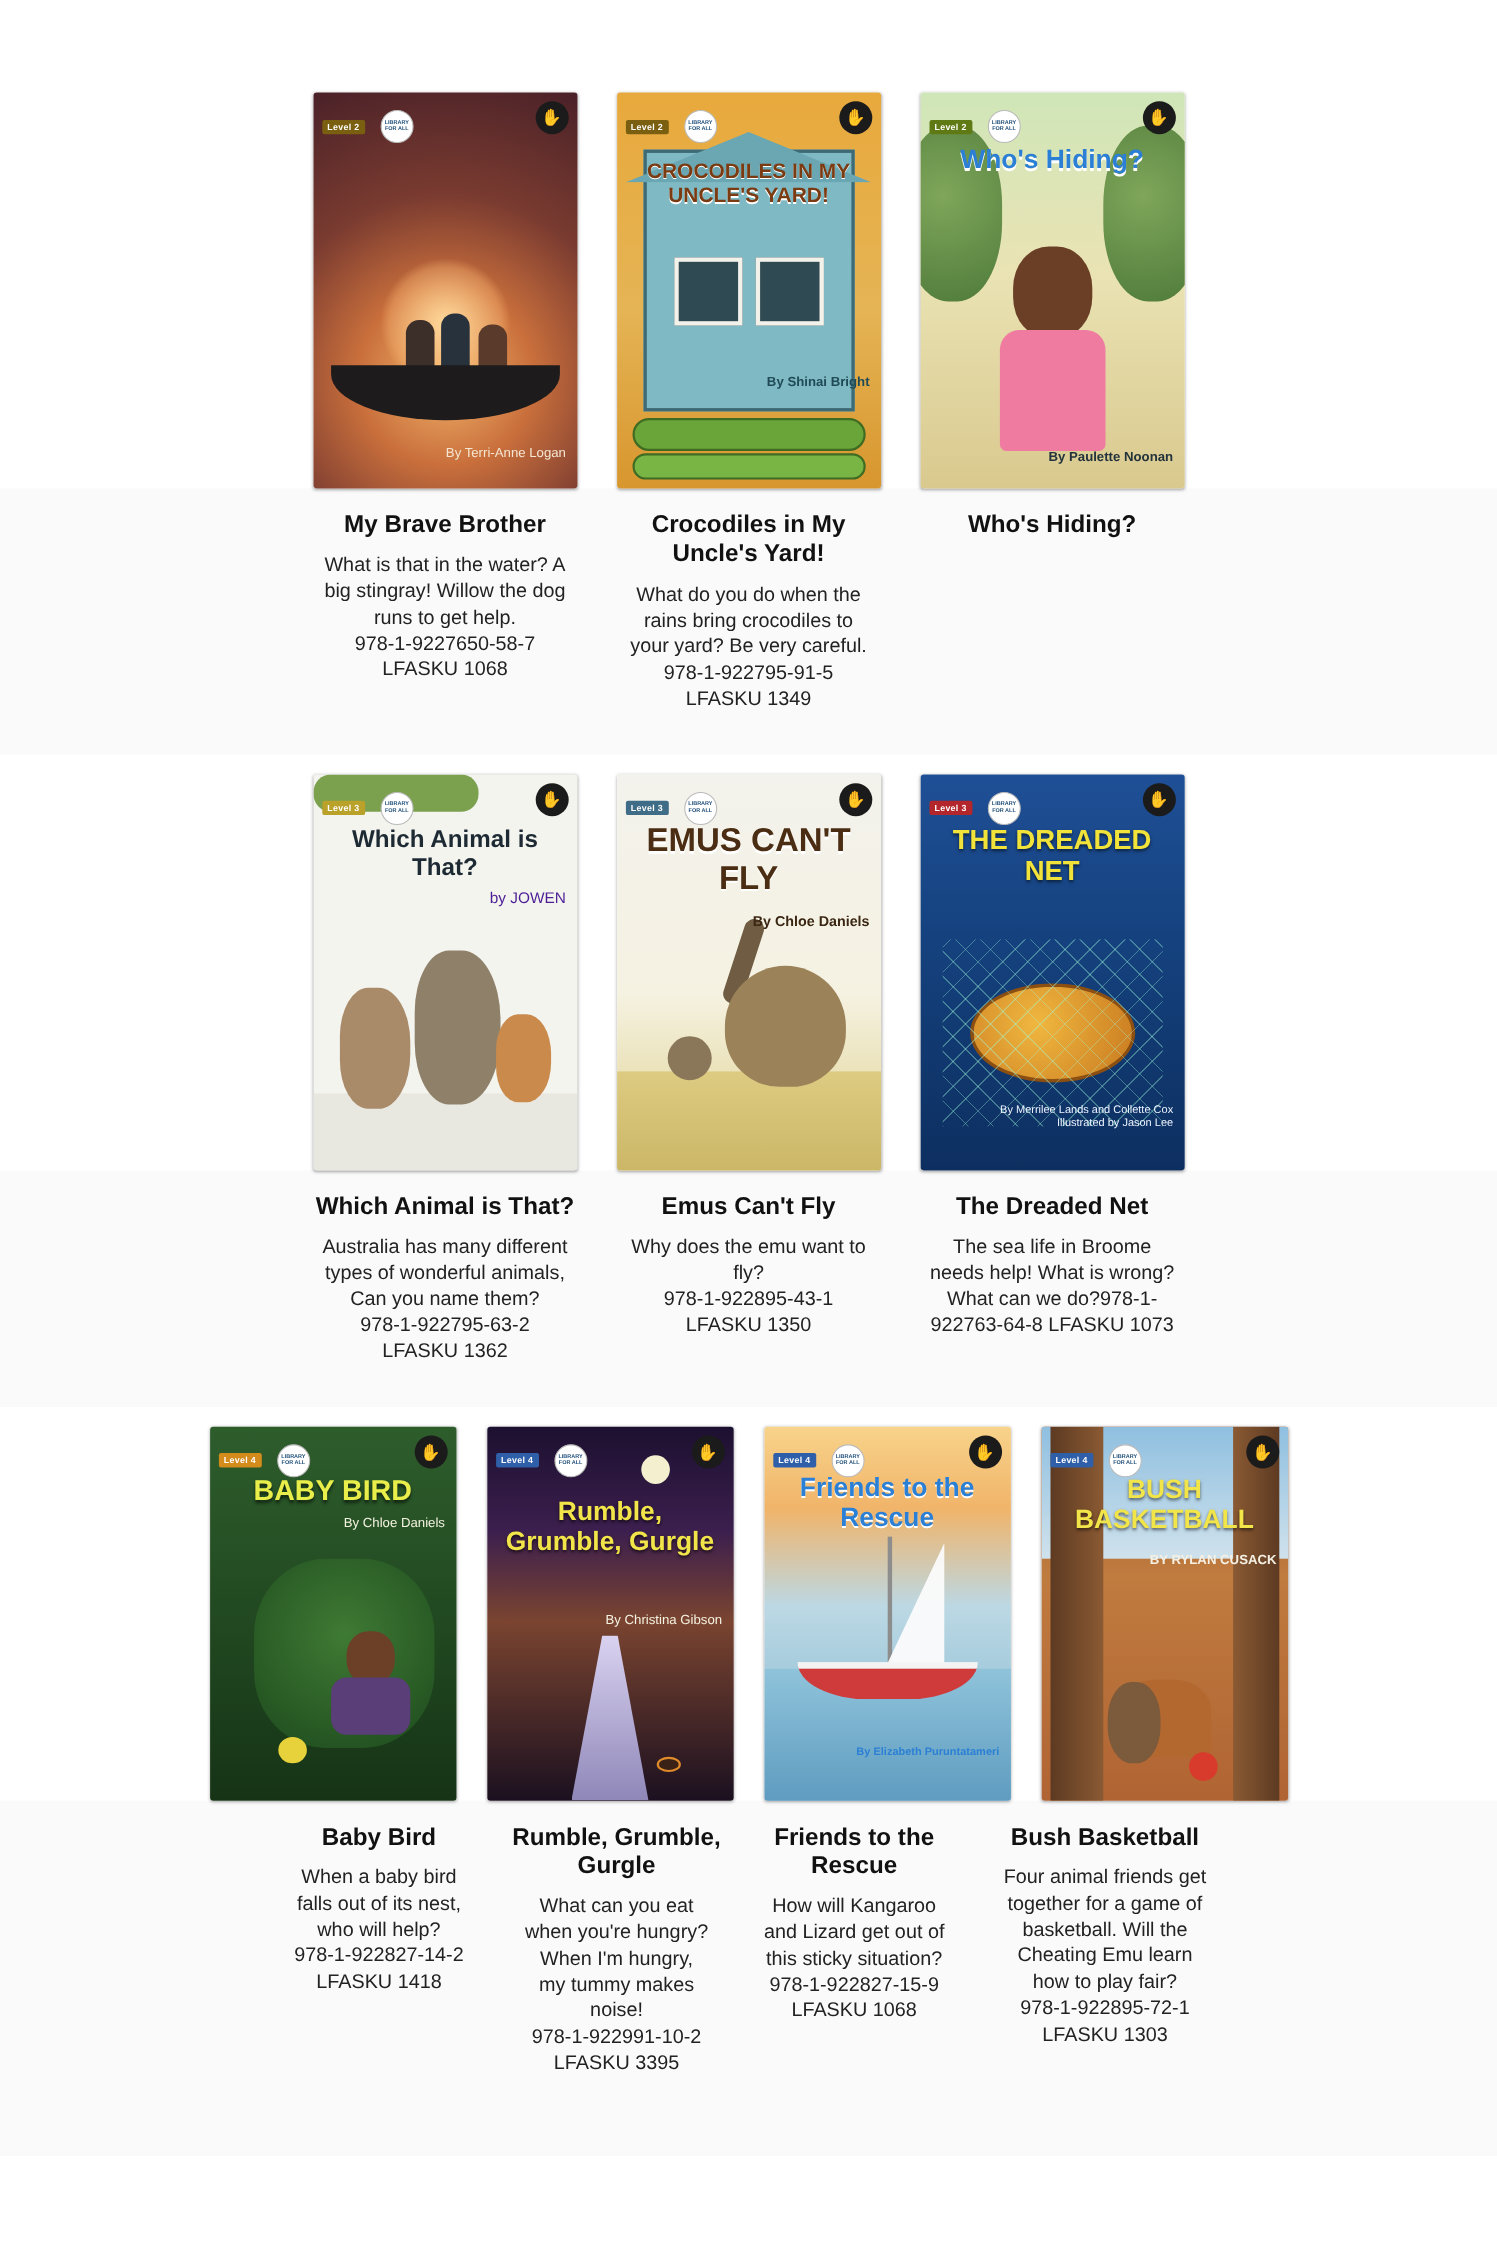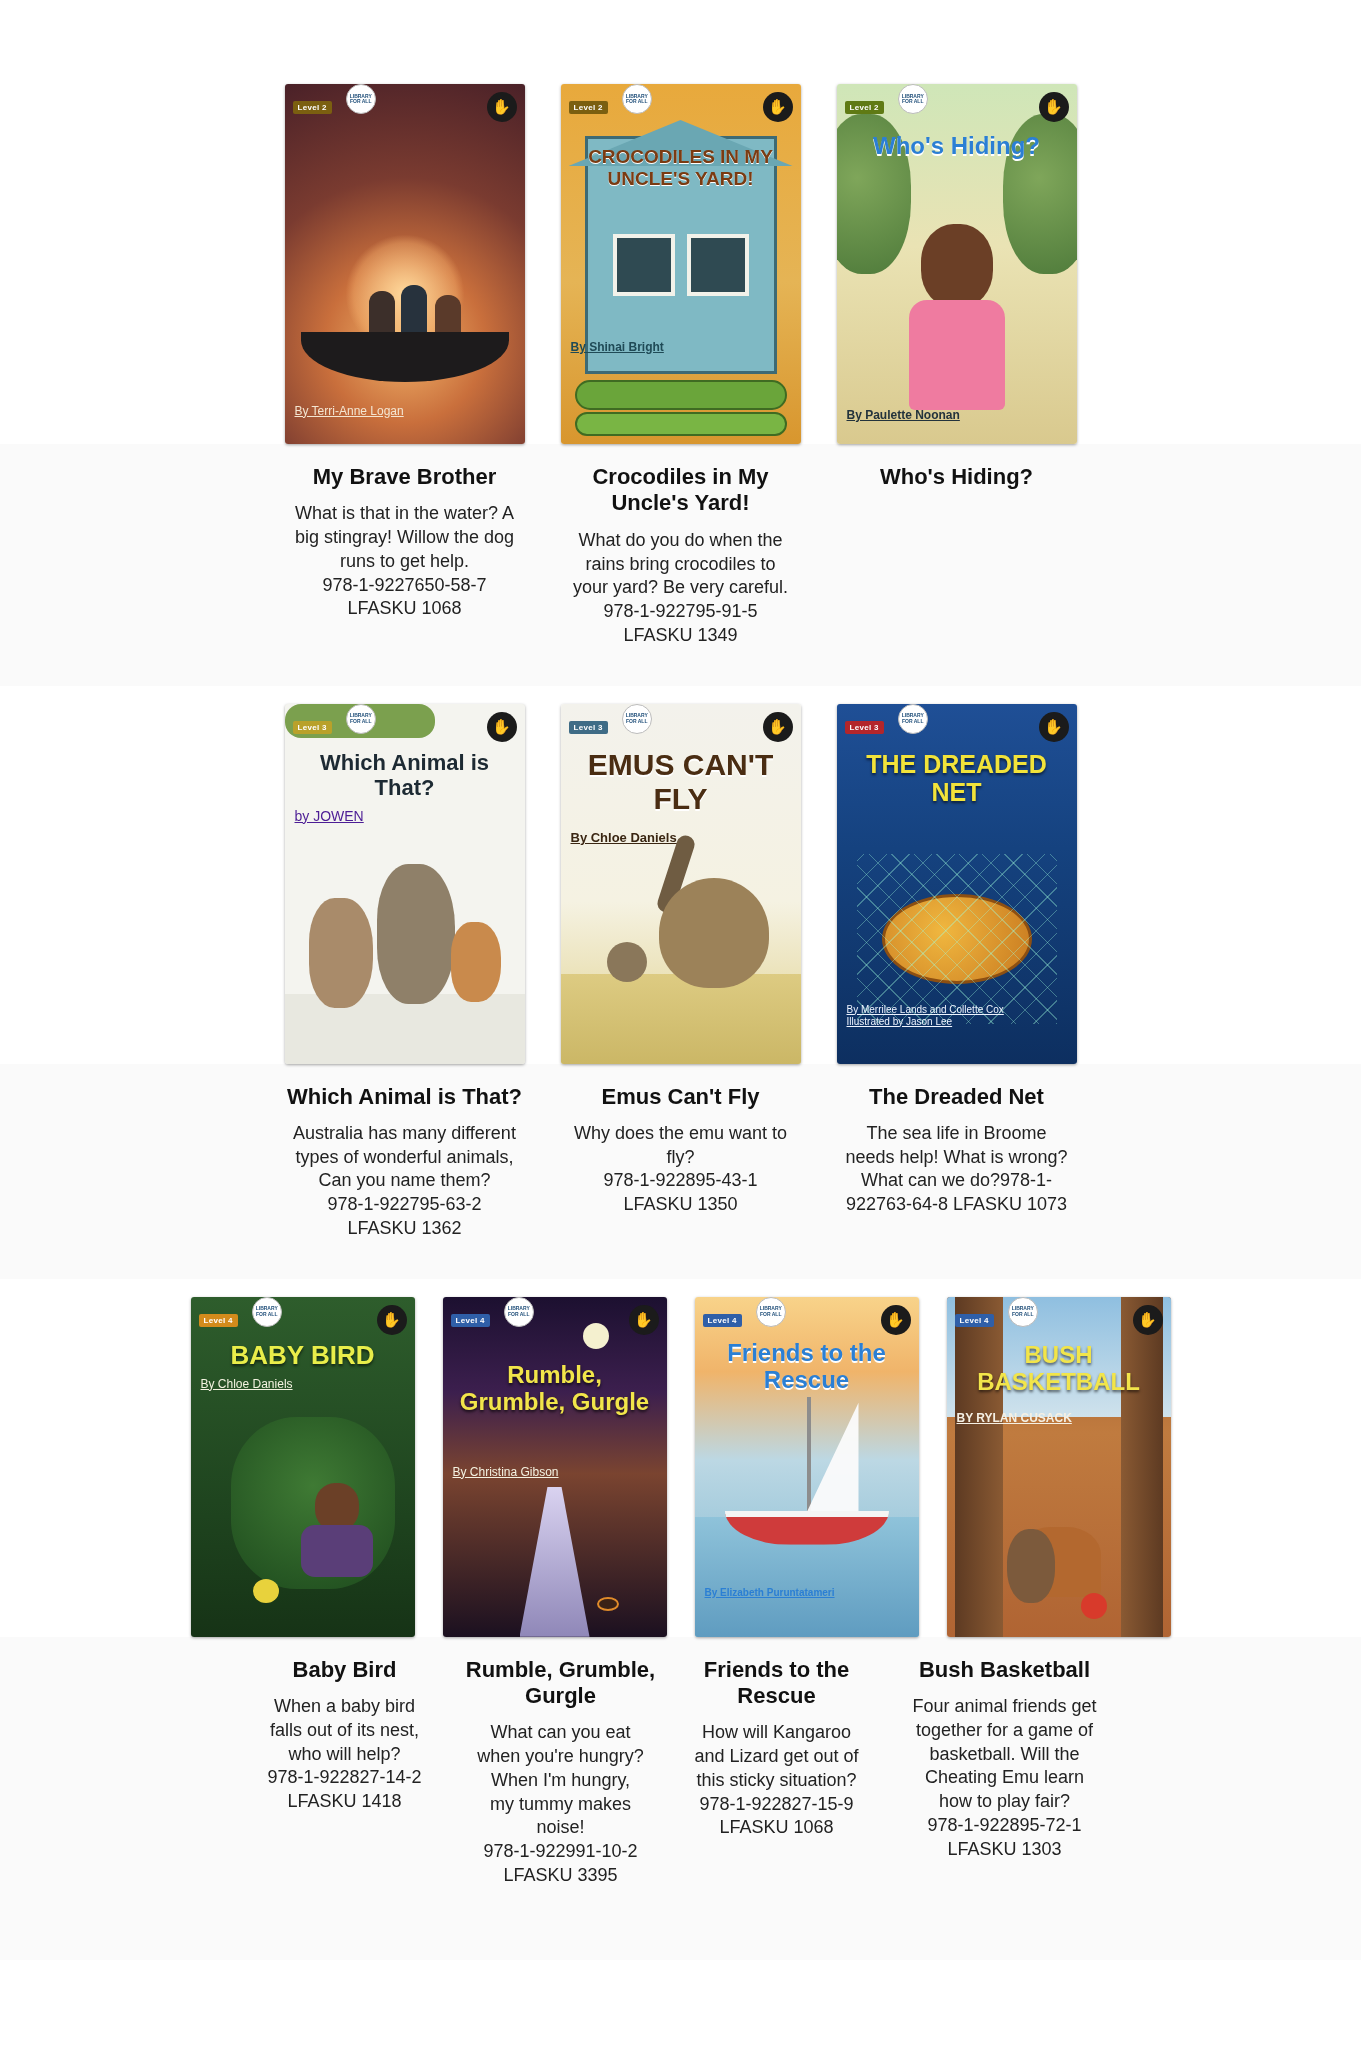--- a/index.html
+++ b/index.html
@@ -32,22 +32,22 @@
     width: 240px;
     height: 360px;
     border-radius: 3px;
     box-shadow: 0 1px 3px rgba(0,0,0,0.35);
     position: relative;
     overflow: hidden;
     flex: none;
   }
   .cover .badge-left {
     position: absolute;
-    top: 0; left: 8px;
-    display: flex; align-items: flex-end; gap: 14px;
+    top: 16px; left: 8px;
+    display: flex; align-items: center; gap: 14px;
     font-size: 8px;
     z-index: 5;
   }
   .lvl {
     background: #7b5f10;
     color: #fff;
     padding: 2px 5px;
     border-radius: 2px;
     font-size: 8px;
     font-weight: bold;
@@ -81,25 +81,24 @@
     left: 0; right: 0;
     text-align: center;
     font-weight: bold;
     z-index: 4;
     padding: 0 10px;
     line-height: 1.15;
   }
   .cover-author {
     position: absolute;
     left: 0; right: 0;
-    text-align: left;
+    text-align: right;
     z-index: 4;
     padding: 0 10px;
     line-height: 1.2;
-    text-decoration: underline;
   }
 
   
   .captions {
     background: #fafafa;
     display: flex;
     justify-content: center;
     gap: 0;
     padding: 14px 0 26px 0;
   }

